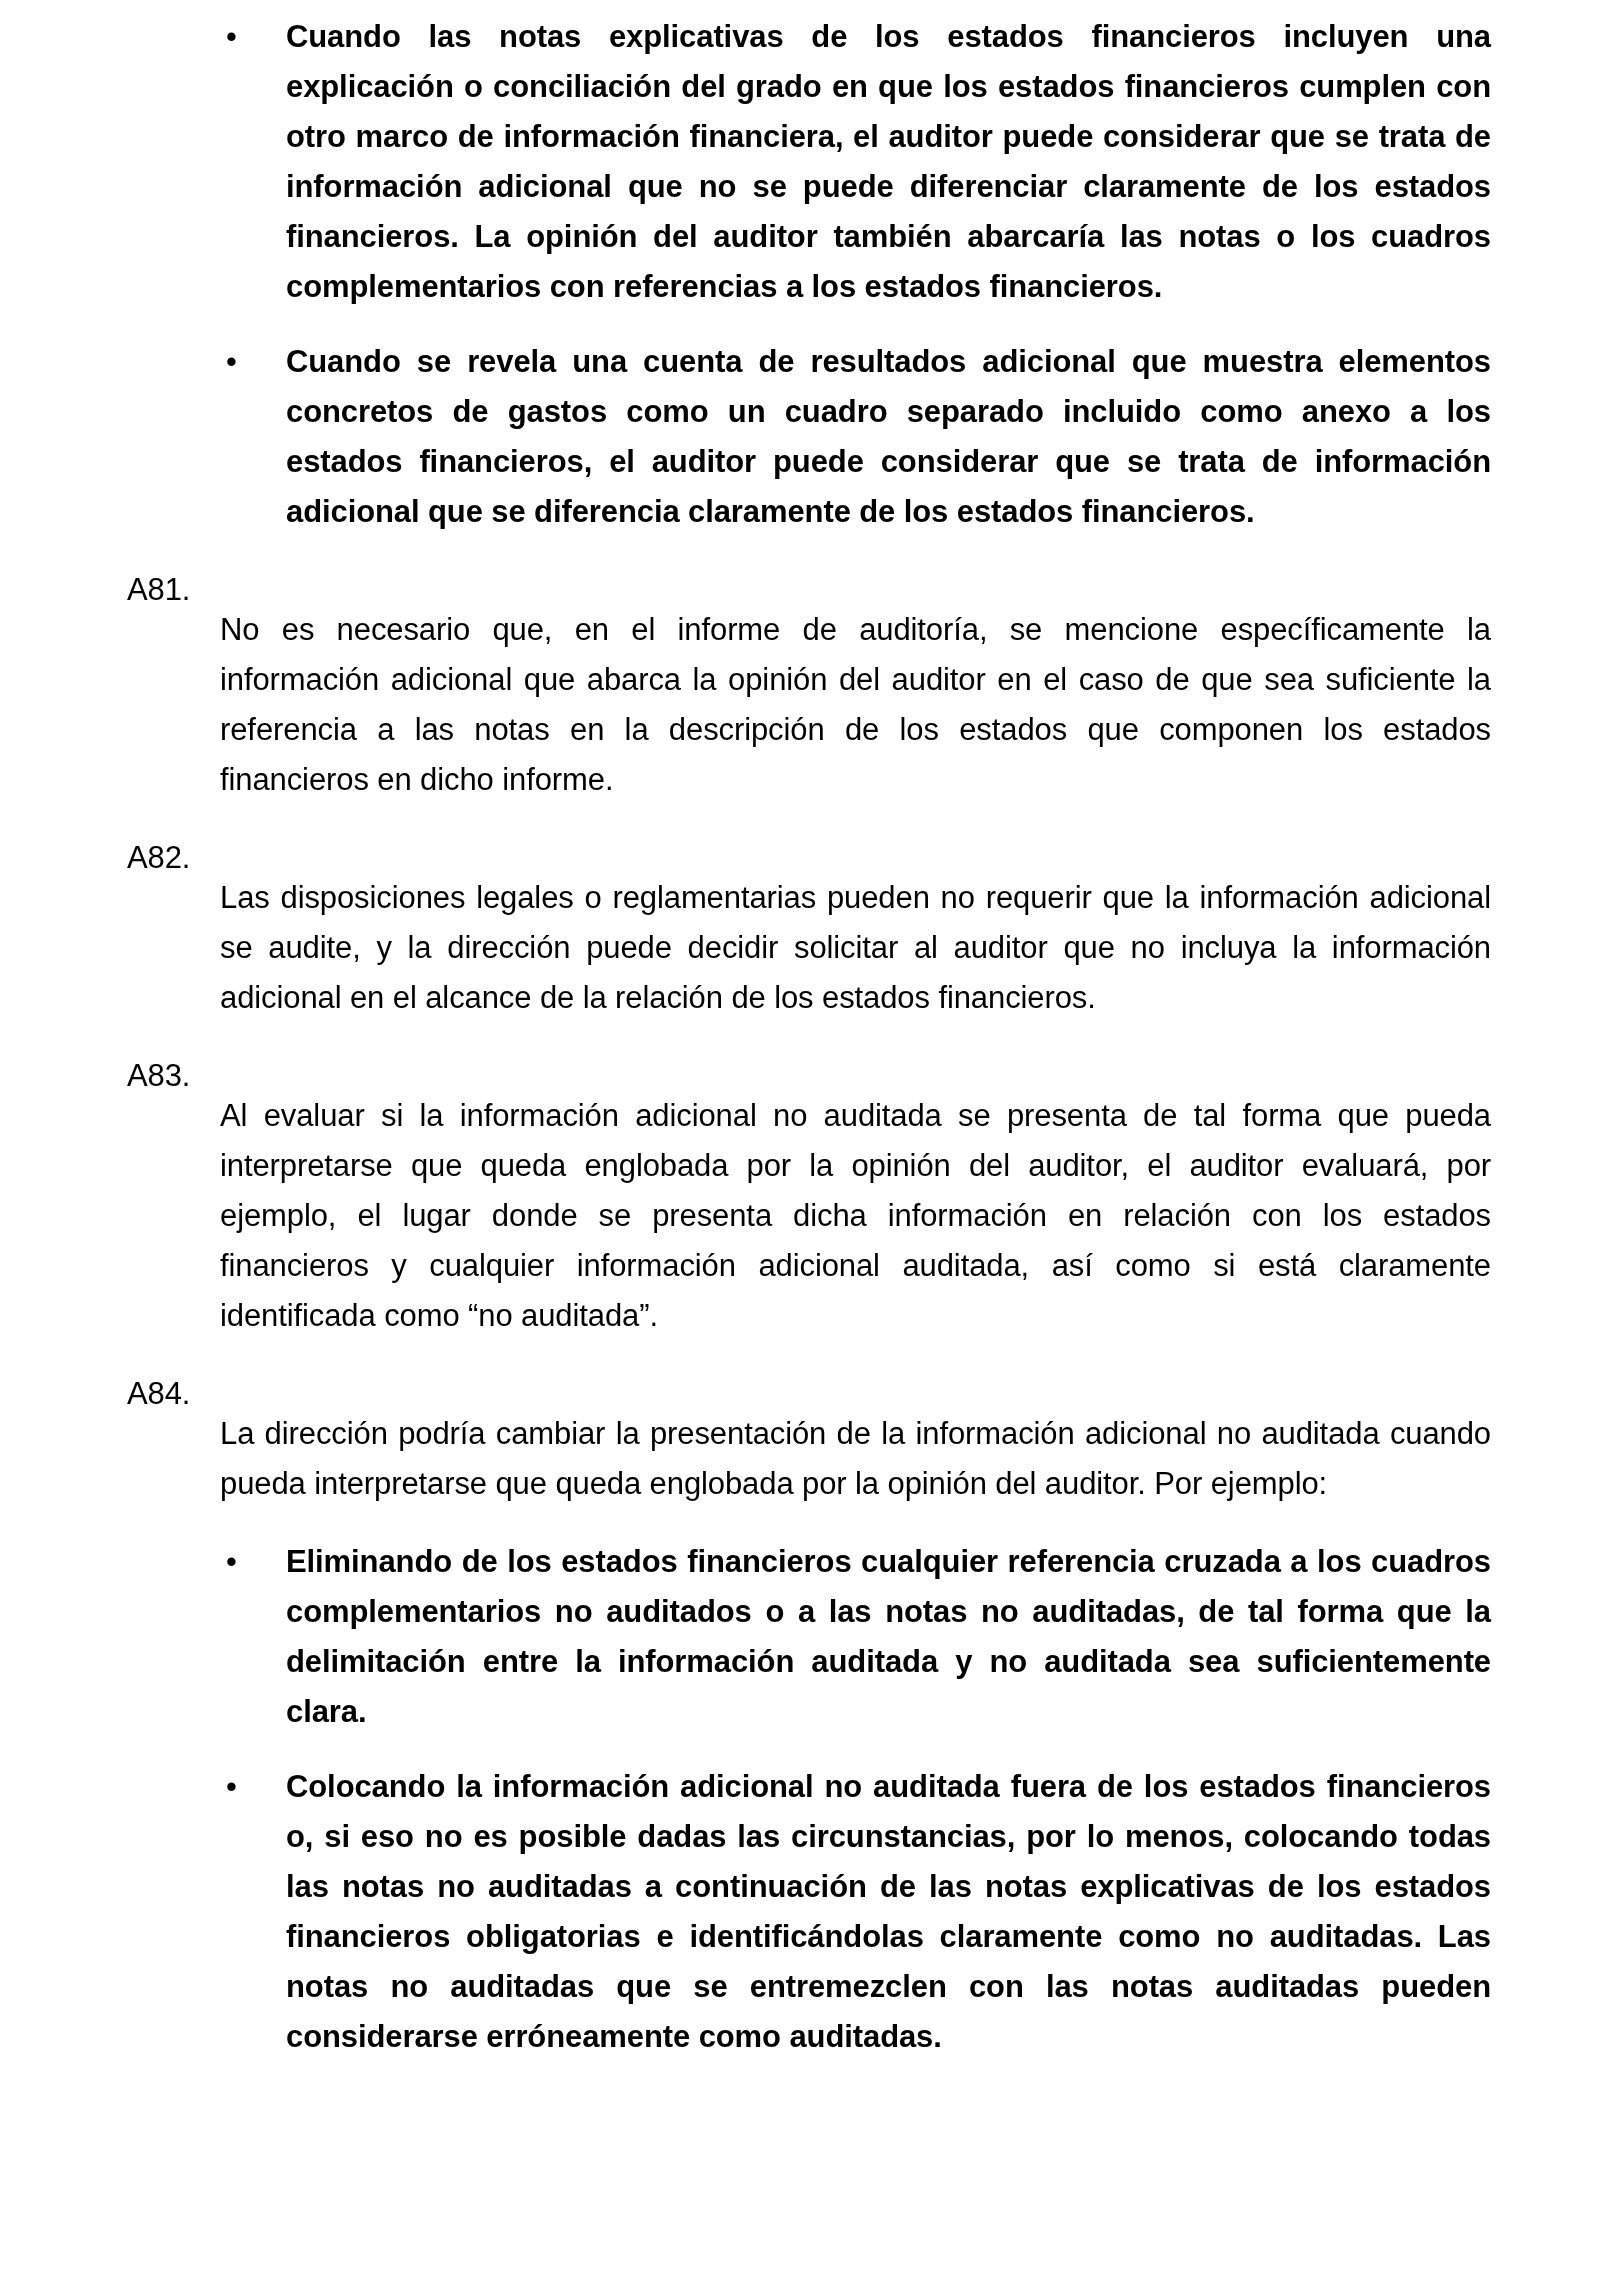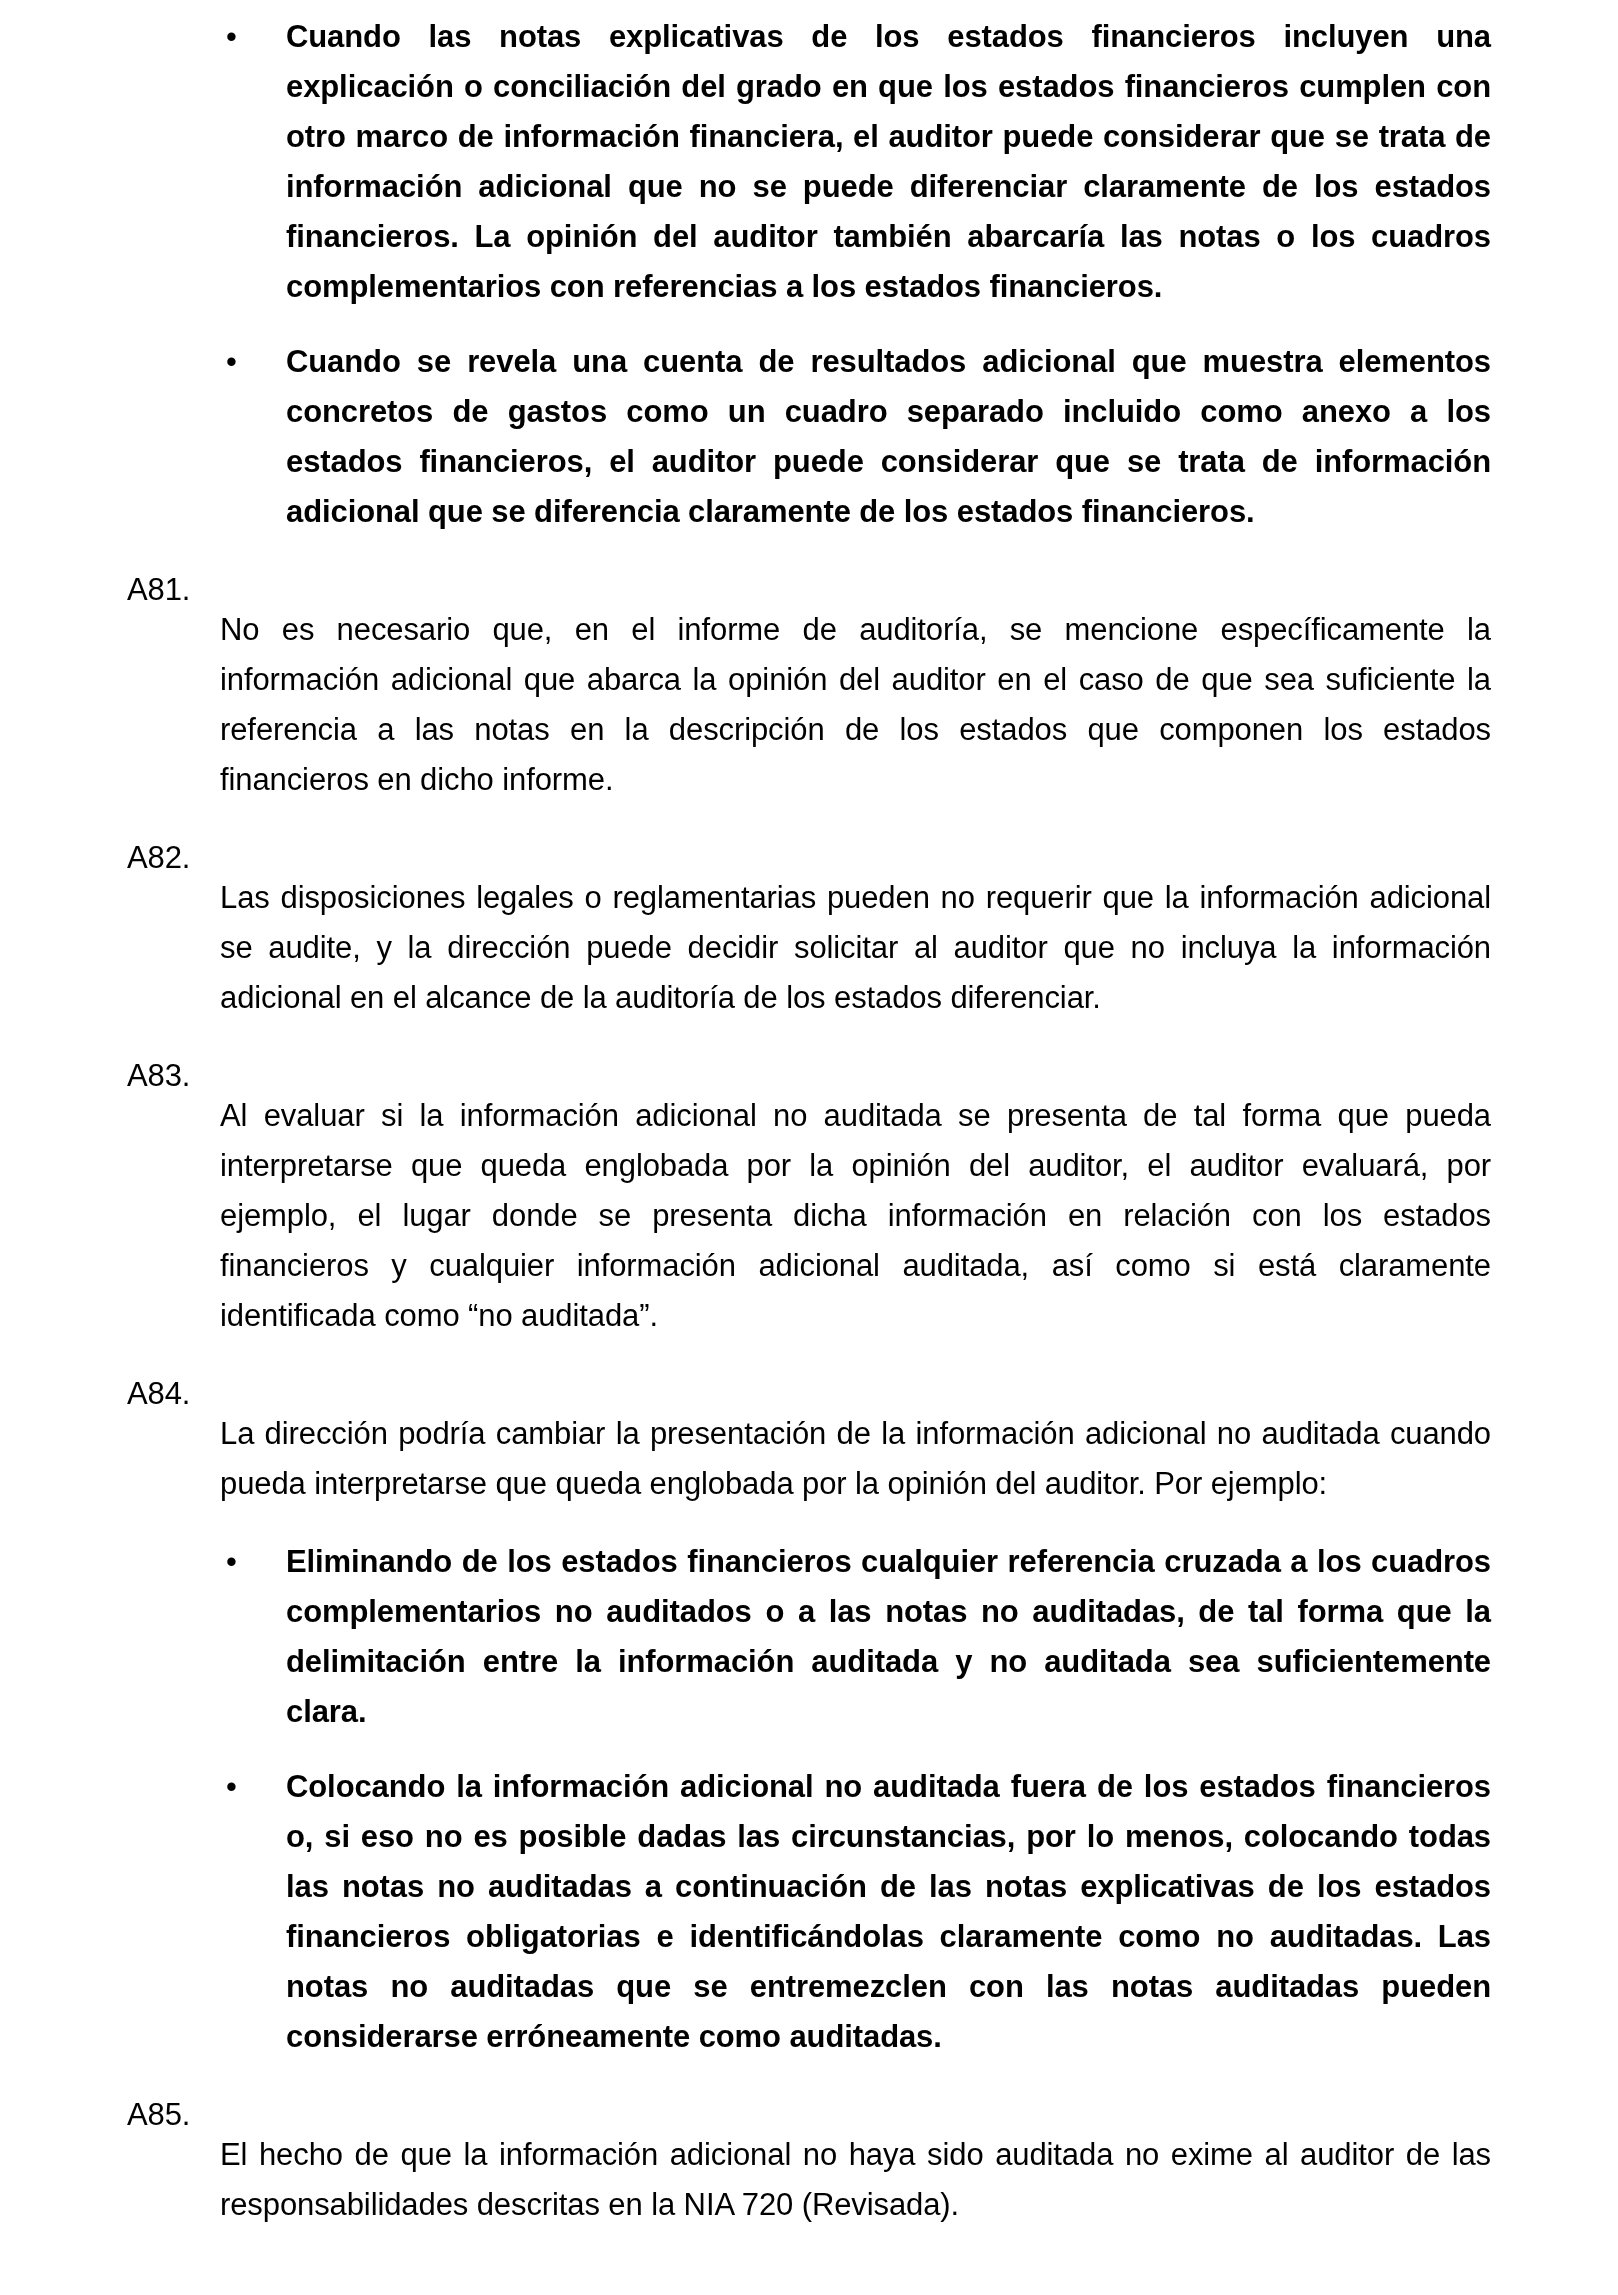--- a/index.html
+++ b/index.html
@@ -105,21 +105,21 @@
 
     </div>
 
     <div class="para">
       <span class="para-label">A81.</span>
       <span class="para-body">No es necesario que, en el informe de auditoría, se mencione específicamente la información adicional que abarca la opinión del auditor en el caso de que sea suficiente la referencia a las notas en la descripción de los estados que componen los estados financieros en dicho informe.</span>
     </div>
 
     <div class="para">
       <span class="para-label">A82.</span>
-      <span class="para-body">Las disposiciones legales o reglamentarias pueden no requerir que la información adicional se audite, y la dirección puede decidir solicitar al auditor que no incluya la información adicional en el alcance de la auditoría de los estados diferenciar.</span>
+      <span class="para-body">Las disposiciones legales o reglamentarias pueden no requerir que la información adicional se audite, y la dirección puede decidir solicitar al auditor que no incluya la información adicional en el alcance de la relación de los estados financieros.</span>
     </div>
 
     <div class="para">
       <span class="para-label">A83.</span>
       <span class="para-body">Al evaluar si la información adicional no auditada se presenta de tal forma que pueda interpretarse que queda englobada por la opinión del auditor, el auditor evaluará, por ejemplo, el lugar donde se presenta dicha información en relación con los estados financieros y cualquier información adicional auditada, así como si está claramente identificada como “no auditada”.</span>
     </div>
 
     <div class="para">
       <span class="para-label">A84.</span>
       <span class="para-body">La dirección podría cambiar la presentación de la información adicional no auditada cuando pueda interpretarse que queda englobada por la opinión del auditor. Por ejemplo:</span>
@@ -132,20 +132,16 @@
         <span class="bullet-body">Eliminando de los estados financieros cualquier referencia cruzada a los cuadros complementarios no auditados o a las notas no auditadas, de tal forma que la delimitación entre la información auditada y no auditada sea suficientemente clara.</span>
       </div>
 
       <div class="bullet">
         <span class="bullet-marker">•</span>
         <span class="bullet-body">Colocando la información adicional no auditada fuera de los estados financieros o, si eso no es posible dadas las circunstancias, por lo menos, colocando todas las notas no auditadas a continuación de las notas explicativas de los estados financieros obligatorias e identificándolas claramente como no auditadas. Las notas no auditadas que se entremezclen con las notas auditadas pueden considerarse erróneamente como auditadas.</span>
       </div>
 
     </div>
 
-    <div class="para">
-      <span class="para-label">A85.</span>
-      <span class="para-body">El hecho de que la información adicional no haya sido auditada no exime al auditor de las responsabilidades descritas en la NIA 720 (Revisada).</span>
-    </div>
 
   </div>
 </div>
 
 
 </body></html>

